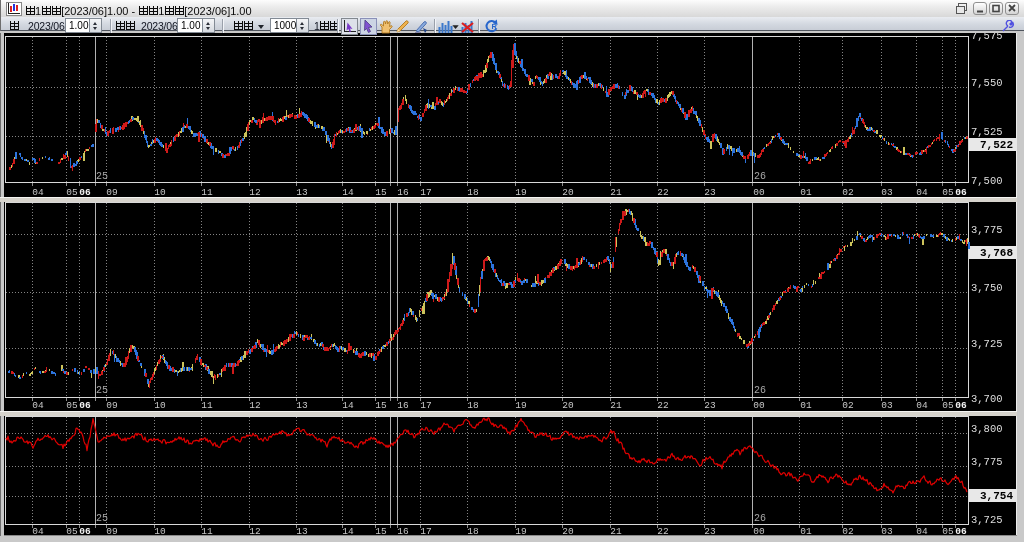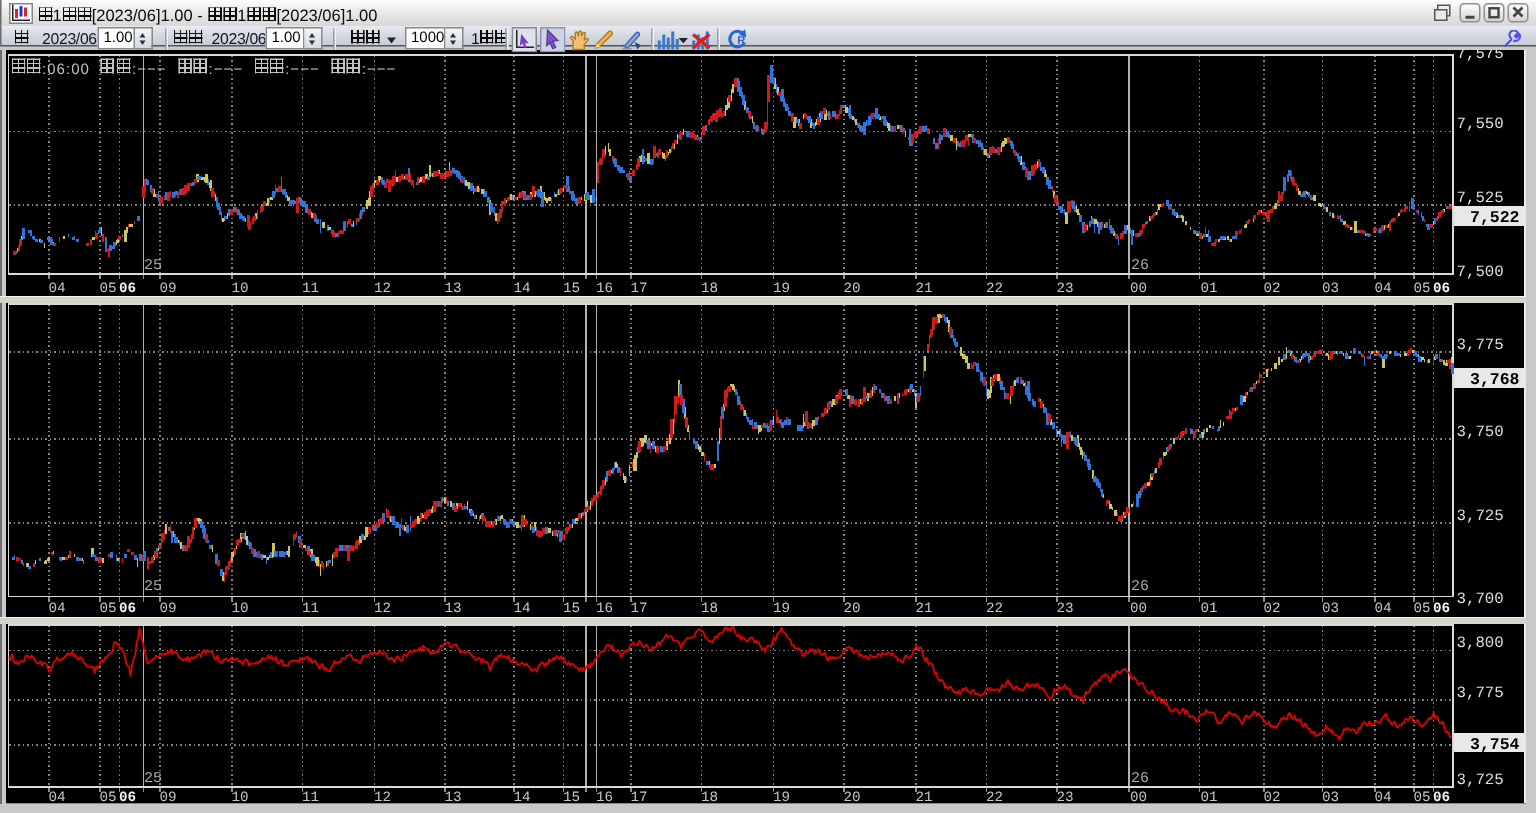--- a/index.html
+++ b/index.html
@@ -171,21 +171,20 @@
       <path d="M15.5 152V159M19.5 153V155M24.5 159V161M27.5 160V162M32.5 158V160M33.5 158V160M34.5 159V163M51.5 159V161M73.5 163V167M75.5 164V166M76.5 161V164M92.5 144V147M98.5 120V123M115.5 128V132M117.5 127V130M127.5 122V124M132.5 117V120M145.5 135V140M150.5 144V146M156.5 138V141M160.5 142V146M182.5 127V132M189.5 126V130M193.5 133V137M195.5 133V136M196.5 134V136M199.5 131V135M202.5 134V138M204.5 136V142M205.5 139V141M210.5 143V148M211.5 146V149M221.5 153V156M223.5 155V157M224.5 155V158M229.5 147V154M242.5 138V141M255.5 120V123M285.5 117V120M297.5 114V118M302.5 112V115M303.5 113V116M305.5 114V118M306.5 115V119M307.5 117V121M314.5 122V127M316.5 125V128M323.5 127V131M325.5 131V135M327.5 135V141M349.5 127V133M351.5 130V133M359.5 126V131M361.5 128V138M378.5 117V128M380.5 127V129M381.5 127V133M382.5 129V134M384.5 132V136M391.5 128V133M395.5 126V135M409.5 105V109M410.5 106V111M413.5 111V115M414.5 111V115M415.5 113V115M420.5 117V121M430.5 105V107M434.5 106V110M437.5 102V104M458.5 87V91M473.5 79V81M476.5 75V80M479.5 74V76M491.5 52V56M492.5 54V61M493.5 58V64M495.5 63V70M497.5 71V73M498.5 72V75M500.5 77V79M514.5 43V55M515.5 51V56M521.5 59V68M524.5 69V74M526.5 74V77M527.5 75V77M531.5 79V82M539.5 77V82M547.5 74V79M555.5 74V78M557.5 76V79M562.5 70V72M573.5 83V87M574.5 84V88M576.5 81V90M579.5 77V83M584.5 72V79M585.5 76V79M589.5 77V83M590.5 80V84M595.5 84V88M607.5 92V97M615.5 84V88M616.5 84V88M624.5 95V99M627.5 90V93M630.5 86V91M631.5 87V91M639.5 95V98M651.5 93V96M663.5 99V102M679.5 104V108M682.5 108V113M685.5 114V120M686.5 114V120M694.5 111V114M695.5 111V115M698.5 118V123M699.5 120V126M706.5 137V140M707.5 137V142M715.5 134V139M720.5 143V148M722.5 148V155M728.5 145V149M733.5 148V153M737.5 148V152M741.5 152V156M750.5 150V156M778.5 133V137M779.5 136V139M782.5 139V143M783.5 141V144M786.5 143V145M796.5 153V156M797.5 154V156M806.5 157V161M814.5 157V160M815.5 157V159M822.5 157V159M823.5 157V159M856.5 118V127M859.5 113V117M861.5 118V121M867.5 129V131M869.5 127V131M874.5 131V133M894.5 146V148M905.5 153V155M908.5 153V155M911.5 155V157M919.5 153V155M920.5 152V155M941.5 132V139M951.5 149V151M952.5 149V153" stroke="#2d74dd" stroke-width="2" fill="none"></path>
       <path d="M9.5 167V170M13.5 159V164M36.5 162V164M58.5 162V164M64.5 155V159M71.5 166V168M79.5 157V160M95.5 124V132M101.5 125V129M107.5 131V136M112.5 128V134M121.5 127V129M122.5 125V130M123.5 123V129M125.5 122V127M126.5 122V124M130.5 119V122M141.5 125V131M142.5 128V131M154.5 139V143M165.5 143V151M166.5 148V153M169.5 144V147M174.5 137V141M176.5 134V137M186.5 124V128M198.5 132V142M206.5 139V143M209.5 142V146M222.5 154V158M226.5 154V156M227.5 153V156M228.5 153V156M238.5 145V148M247.5 124V131M251.5 120V123M258.5 119V122M259.5 120V128M262.5 117V123M266.5 117V121M267.5 118V120M268.5 116V120M271.5 116V120M282.5 117V122M289.5 114V118M291.5 114V117M294.5 115V119M295.5 116V119M298.5 114V118M300.5 113V117M308.5 118V122M332.5 142V148M333.5 139V145M343.5 131V133M347.5 128V131M350.5 130V132M353.5 129V133M355.5 124V130M373.5 126V129M374.5 125V128M376.5 123V125M377.5 123V126M386.5 131V136M402.5 99V105M422.5 113V117M425.5 105V111M436.5 97V105M439.5 99V103M450.5 93V96M453.5 88V93M460.5 88V92M461.5 88V92M463.5 90V93M465.5 91V93M474.5 77V81M475.5 76V80M477.5 76V81M478.5 73V78M480.5 72V78M486.5 63V68M490.5 52V58M499.5 74V78M510.5 81V87M512.5 50V68M519.5 61V64M528.5 75V81M533.5 82V86M545.5 78V83M548.5 74V76M549.5 72V76M558.5 76V79M581.5 75V79M596.5 84V88M608.5 89V95M610.5 87V91M613.5 84V89M629.5 85V91M636.5 92V95M642.5 93V98M644.5 90V94M649.5 92V95M660.5 98V103M662.5 98V102M665.5 98V103M672.5 91V95M684.5 112V118M688.5 110V117M690.5 109V113M703.5 130V135M712.5 134V142M723.5 149V154M744.5 156V159M747.5 155V159M757.5 155V158M762.5 149V152M767.5 144V146M769.5 142V144M780.5 137V140M800.5 155V159M808.5 162V164M809.5 161V164M824.5 154V157M831.5 147V149M836.5 143V146M839.5 140V142M842.5 141V143M845.5 140V148M847.5 139V142M853.5 130V134M862.5 119V123M863.5 122V124M873.5 130V132M892.5 144V146M897.5 149V151M907.5 153V155M909.5 154V156M921.5 150V154M924.5 150V152M929.5 145V147M937.5 137V139M953.5 150V152M954.5 149V151M957.5 145V147M959.5 141V145M960.5 141V143M961.5 140V142M966.5 137V139" stroke="#cf1a1a" stroke-width="2" fill="none"></path>
       <path d="M23.5 373V376M29.5 374V376M30.5 373V376M31.5 372V374M32.5 371V374M35.5 367V369M45.5 370V372M49.5 369V371M54.5 372V374M68.5 372V375M78.5 372V374M91.5 372V378M95.5 368V372M102.5 370V373M105.5 364V367M110.5 349V356M115.5 354V358M118.5 360V362M120.5 361V366M129.5 348V353M131.5 345V347M132.5 345V348M141.5 363V368M148.5 381V387M154.5 368V374M155.5 367V371M157.5 362V366M160.5 355V361M163.5 354V360M164.5 357V363M175.5 370V372M176.5 370V372M178.5 371V373M179.5 370V372M181.5 368V372M187.5 367V371M192.5 364V371M202.5 363V365M203.5 363V367M210.5 371V375M213.5 376V384M217.5 374V378M221.5 369V377M242.5 357V360M243.5 355V360M245.5 351V356M257.5 339V343M260.5 344V348M269.5 350V354M270.5 351V354M278.5 344V349M279.5 345V348M281.5 342V345M282.5 343V345M288.5 337V340M296.5 331V335M300.5 334V338M304.5 335V339M311.5 334V340M315.5 342V344M317.5 343V346M320.5 343V346M327.5 347V350M330.5 346V350M333.5 344V347M334.5 343V346M341.5 346V350M343.5 348V350M344.5 348V352M345.5 348V352M349.5 343V351M353.5 349V353M356.5 348V354M365.5 352V355M366.5 352V355M368.5 354V357M371.5 353V358M381.5 347V352M383.5 345V349M387.5 342V345M391.5 334V341M393.5 334V340M403.5 318V323M407.5 313V315M410.5 308V312M411.5 309V315M415.5 315V320M416.5 317V322M419.5 310V317M422.5 306V314M424.5 301V305M434.5 295V297M444.5 294V300M446.5 289V296M448.5 279V289M452.5 253V265M456.5 271V279M458.5 283V288M465.5 296V300M466.5 297V301M472.5 307V310M476.5 309V312M479.5 285V296M482.5 269V274M488.5 256V260M489.5 257V261M496.5 273V277M505.5 283V289M507.5 284V287M515.5 277V283M525.5 279V281M531.5 285V287M535.5 276V285M541.5 280V286M542.5 280V284M543.5 280V283M551.5 270V275M554.5 267V271M556.5 266V270M567.5 264V268M573.5 266V269M578.5 262V267M581.5 258V264M591.5 264V267M596.5 264V267M599.5 262V265M605.5 259V261M608.5 259V261M610.5 262V272M616.5 237V247M626.5 209V212M627.5 210V212M631.5 211V215M632.5 213V221M640.5 231V237M641.5 235V239M642.5 236V239M658.5 259V266M660.5 251V262M662.5 250V254M664.5 249V253M673.5 262V269M676.5 253V257M682.5 255V257M693.5 266V269M695.5 269V272M700.5 279V283M710.5 291V294M714.5 290V294M718.5 290V298M719.5 295V300M720.5 298V303M721.5 300V306M728.5 313V319M735.5 329V332M739.5 334V339M740.5 336V339M741.5 338V340M754.5 336V338M770.5 312V315M777.5 300V303M782.5 292V296M788.5 287V290M798.5 286V288M804.5 285V288M806.5 283V285M813.5 280V285M815.5 281V284M819.5 273V278M823.5 272V274M831.5 261V263M837.5 254V256M844.5 246V251M847.5 245V247M852.5 238V243M854.5 239V241M857.5 231V239M860.5 234V237M862.5 237V239M866.5 239V241M867.5 237V240M873.5 237V240M884.5 235V237M885.5 236V240M890.5 234V236M895.5 235V237M914.5 234V236M917.5 233V236M926.5 234V236M933.5 236V238M936.5 235V237M937.5 235V237M941.5 233V235M942.5 233V235M945.5 236V239M947.5 238V241M948.5 238V240M949.5 239V241M952.5 239V242M956.5 237V240M962.5 240V243M963.5 242V244M964.5 240V244M967.5 238V244" stroke="#cdc45c" stroke-width="1" fill="none"></path>
       <path d="M8.5 371V373M9.5 370V373M14.5 373V376M15.5 375V377M26.5 372V374M39.5 371V373M40.5 371V374M55.5 373V376M65.5 372V374M67.5 372V374M77.5 370V374M79.5 372V375M104.5 365V372M112.5 351V354M114.5 354V362M116.5 356V362M119.5 360V363M121.5 363V365M165.5 360V364M166.5 361V366M167.5 362V369M173.5 369V372M174.5 369V373M177.5 371V376M180.5 368V372M186.5 367V371M209.5 370V374M226.5 363V367M235.5 363V367M239.5 359V363M250.5 349V354M252.5 346V351M264.5 349V352M265.5 348V352M266.5 349V357M273.5 344V354M292.5 334V338M294.5 331V335M295.5 332V334M298.5 334V337M307.5 335V340M316.5 343V346M319.5 344V347M323.5 345V350M325.5 348V350M332.5 344V347M335.5 345V349M336.5 346V350M337.5 347V352M338.5 348V352M340.5 346V349M346.5 350V352M351.5 347V349M357.5 351V355M370.5 353V357M374.5 354V359M379.5 349V353M385.5 344V347M388.5 341V344M404.5 314V321M408.5 312V316M409.5 308V313M417.5 318V321M440.5 297V301M441.5 298V302M459.5 287V292M462.5 292V296M467.5 298V304M478.5 294V307M490.5 259V263M491.5 261V268M493.5 267V272M495.5 271V277M497.5 275V279M498.5 278V281M499.5 280V282M501.5 279V286M511.5 282V288M538.5 281V286M540.5 282V285M579.5 262V265M586.5 259V262M590.5 264V267M609.5 259V264M613.5 257V264M629.5 209V214M630.5 211V215M635.5 223V228M636.5 225V230M643.5 236V241M653.5 247V250M657.5 255V263M668.5 258V260M669.5 258V263M677.5 252V255M678.5 251V255M683.5 254V260M688.5 266V270M697.5 272V278M704.5 286V290M706.5 286V291M707.5 289V298M713.5 287V292M715.5 291V294M716.5 291V296M722.5 301V304M730.5 318V322M732.5 321V325M733.5 322V328M734.5 326V331M761.5 324V328M769.5 313V316M785.5 290V292M793.5 285V288M802.5 286V289M808.5 284V286M812.5 284V287M864.5 240V242M868.5 236V239M872.5 235V242M883.5 235V237M894.5 234V236M902.5 232V236M907.5 235V238M909.5 237V244M913.5 235V239M920.5 236V238M944.5 236V238M951.5 240V242" stroke="#2d74dd" stroke-width="1" fill="none"></path>
       <path d="M13.5 372V374M22.5 375V378M34.5 368V370M46.5 367V372M63.5 370V373M72.5 369V371M81.5 372V375M94.5 370V374M98.5 371V379M107.5 359V365M109.5 353V359M113.5 350V355M127.5 356V362M128.5 351V359M149.5 381V388M150.5 378V383M152.5 374V379M153.5 372V377M156.5 365V370M184.5 367V371M189.5 368V372M195.5 358V363M197.5 354V358M212.5 373V378M214.5 374V378M215.5 375V380M218.5 374V377M222.5 368V372M223.5 367V371M225.5 365V367M230.5 364V366M234.5 364V367M248.5 349V353M259.5 343V347M263.5 347V352M267.5 345V352M268.5 350V353M276.5 346V350M277.5 346V349M280.5 342V347M284.5 340V345M290.5 334V338M291.5 334V337M297.5 332V335M305.5 335V338M309.5 336V340M328.5 348V351M331.5 344V347M339.5 346V352M347.5 350V354M354.5 350V353M361.5 353V357M380.5 349V352M389.5 339V343M390.5 338V341M394.5 332V337M395.5 330V335M396.5 330V334M397.5 330V334M398.5 328V332M400.5 324V330M413.5 312V317M421.5 308V311M429.5 291V293M433.5 294V302M442.5 297V301M445.5 292V296M449.5 272V282M469.5 302V307M475.5 309V313M480.5 277V292M484.5 259V265M517.5 273V281M520.5 279V283M524.5 278V283M545.5 277V280M547.5 275V278M549.5 272V277M566.5 263V271M569.5 267V269M572.5 266V271M574.5 266V270M580.5 260V265M582.5 256V262M589.5 262V267M598.5 262V269M601.5 262V264M606.5 257V262M615.5 237V252M618.5 229V234M619.5 223V231M620.5 219V225M621.5 219V223M628.5 209V212M647.5 242V246M652.5 246V248M666.5 251V256M675.5 254V259M680.5 251V256M692.5 265V268M737.5 333V337M744.5 341V344M755.5 334V337M757.5 331V335M760.5 325V330M762.5 323V326M764.5 322V324M766.5 319V323M772.5 308V312M775.5 303V306M783.5 291V293M790.5 285V289M795.5 287V289M811.5 286V288M821.5 272V276M824.5 271V273M830.5 261V265M838.5 253V255M839.5 248V255M843.5 246V248M845.5 245V247M874.5 237V240M886.5 237V240M891.5 235V237M903.5 232V234M908.5 236V238M911.5 237V239M912.5 237V239M916.5 233V235M919.5 234V238M924.5 236V238M931.5 235V237M938.5 234V237M940.5 232V234M955.5 238V241M959.5 234V240M961.5 239V241M966.5 239V246" stroke="#cf1a1a" stroke-width="1" fill="none"></path>
       <path d="M18.5 375V378M42.5 371V373M61.5 365V371M133.5 346V349M182.5 362V371M191.5 367V370M207.5 366V371M211.5 371V377M240.5 357V362M244.5 351V358M287.5 339V342M313.5 339V342M363.5 353V355M384.5 345V347M423.5 303V314M427.5 292V298M428.5 292V297M430.5 290V295M437.5 297V301M468.5 301V304M487.5 256V258M506.5 283V288M536.5 281V284M555.5 266V270M558.5 263V266M565.5 263V266M625.5 209V215M644.5 237V242M645.5 242V246M659.5 260V265M665.5 249V254M705.5 287V289M743.5 340V344M749.5 341V345M765.5 321V324M767.5 316V320M776.5 301V304M801.5 288V292M829.5 264V268M850.5 242V246M899.5 237V239M922.5 238V245" stroke="#cdc45c" stroke-width="2" fill="none"></path>
       <path d="M19.5 377V379M51.5 371V374M53.5 372V374M62.5 369V371M64.5 371V374M74.5 368V372M83.5 369V372M90.5 370V373M93.5 369V374M96.5 367V374M117.5 358V362M122.5 363V367M134.5 347V352M135.5 350V355M136.5 352V359M138.5 360V362M140.5 363V366M144.5 369V376M147.5 379V384M162.5 355V359M169.5 366V371M171.5 368V371M183.5 367V371M188.5 367V371M190.5 368V370M199.5 357V362M205.5 364V370M208.5 369V374M219.5 373V375M228.5 363V367M231.5 363V367M241.5 356V360M249.5 350V354M255.5 342V348M261.5 344V347M262.5 344V350M271.5 350V355M302.5 335V340M310.5 337V339M314.5 340V344M321.5 342V346M342.5 347V350M355.5 351V355M364.5 351V356M373.5 354V361M382.5 346V349M412.5 311V315M425.5 298V302M431.5 293V296M432.5 293V299M435.5 294V299M453.5 256V265M455.5 266V275M464.5 294V299M471.5 307V310M473.5 309V312M481.5 271V279M492.5 264V270M500.5 280V283M503.5 281V284M504.5 283V286M509.5 282V285M510.5 283V285M512.5 284V288M514.5 280V283M519.5 280V282M521.5 281V285M523.5 280V283M526.5 279V283M532.5 283V287M534.5 283V287M544.5 278V283M553.5 267V270M564.5 259V264M568.5 264V269M577.5 263V266M583.5 257V260M588.5 262V265M592.5 264V269M607.5 256V260M611.5 264V268M634.5 219V225M637.5 228V231M651.5 242V248M654.5 248V254M655.5 251V255M667.5 254V260M670.5 262V266M681.5 253V256M684.5 257V263M685.5 254V265M686.5 262V267M689.5 267V271M696.5 271V275M698.5 275V283M702.5 281V286M708.5 290V293M709.5 290V296M717.5 292V297M723.5 303V307M725.5 306V311M726.5 309V313M729.5 317V321M731.5 319V324M747.5 345V348M752.5 339V341M758.5 329V338M759.5 327V332M778.5 298V301M780.5 296V298M794.5 286V289M800.5 289V292M827.5 263V270M834.5 258V261M856.5 236V240M859.5 233V235M863.5 238V241M869.5 235V238M871.5 235V237M880.5 233V236M888.5 234V236M889.5 234V236M893.5 234V236M897.5 235V239M898.5 237V239M906.5 234V236M921.5 237V239M923.5 236V239M930.5 234V237M932.5 235V237M943.5 234V237M946.5 237V241M957.5 236V239M960.5 239V241M968.5 242V249" stroke="#2d74dd" stroke-width="2" fill="none"></path>
       <path d="M11.5 371V374M44.5 371V373M66.5 372V375M85.5 366V368M88.5 368V370M99.5 374V376M101.5 371V375M103.5 367V371M106.5 363V365M108.5 355V361M123.5 363V367M124.5 363V367M125.5 357V365M126.5 359V362M130.5 345V352M137.5 356V361M145.5 373V377M151.5 377V380M158.5 360V364M159.5 359V362M161.5 356V358M168.5 365V369M172.5 367V372M196.5 356V360M200.5 359V365M204.5 365V367M206.5 367V370M224.5 365V371M229.5 363V367M232.5 365V374M233.5 363V367M236.5 364V366M237.5 361V366M238.5 360V363M246.5 351V355M251.5 348V352M253.5 346V349M254.5 345V349M258.5 340V345M274.5 349V352M275.5 347V351M283.5 341V346M285.5 340V344M286.5 339V342M289.5 334V341M293.5 334V338M303.5 337V341M306.5 335V338M308.5 337V340M322.5 344V347M324.5 347V351M326.5 347V351M329.5 347V349M348.5 343V351M350.5 346V350M358.5 353V357M359.5 354V358M360.5 354V358M362.5 352V356M369.5 353V357M372.5 353V356M375.5 356V360M377.5 352V356M378.5 351V354M386.5 342V346M392.5 337V340M399.5 327V329M401.5 323V326M402.5 320V324M406.5 313V317M426.5 294V301M438.5 297V302M443.5 297V299M447.5 279V292M450.5 264V276M451.5 264V269M454.5 263V270M457.5 278V285M474.5 309V313M483.5 260V271M485.5 258V261M486.5 257V261M494.5 269V273M502.5 283V286M508.5 283V285M513.5 281V287M518.5 278V282M537.5 274V283M539.5 282V285M548.5 275V278M550.5 272V276M552.5 268V273M557.5 264V269M559.5 261V266M560.5 259V264M570.5 266V270M575.5 265V268M576.5 258V268M593.5 266V269M603.5 260V263M604.5 259V262M612.5 262V268M622.5 211V220M624.5 211V216M633.5 218V223M648.5 243V246M649.5 241V244M656.5 252V257M661.5 252V257M663.5 249V253M671.5 262V266M674.5 257V264M694.5 267V272M699.5 276V281M711.5 288V299M712.5 288V291M738.5 333V336M746.5 344V347M748.5 343V346M750.5 341V344M751.5 338V342M763.5 322V325M768.5 315V318M773.5 305V310M779.5 297V300M784.5 291V293M787.5 288V292M789.5 287V289M796.5 287V292M797.5 286V288M818.5 277V279M820.5 274V279M822.5 272V274M833.5 259V261M836.5 255V259M840.5 249V252M861.5 236V239M865.5 240V242M876.5 235V238M877.5 234V236M879.5 233V235M887.5 234V239M918.5 235V237M939.5 233V235M965.5 240V242" stroke="#cf1a1a" stroke-width="2" fill="none"></path>
       <path d="M6 438.0L7 440.0L8 436.1L9 440.4L10 442.3L11 441.0L12 443.0L13 441.6L14 440.5L15 441.1L16 440.6L17 437.3L18 437.0L19 438.3L20 438.6L21 437.0L22 438.2L23 439.3L24 441.7L25 442.2L26 442.1L27 440.8L28 443.7L29 441.7L30 442.2L31 442.7L32 445.7L33 448.2L34 445.8L35 444.0L36 441.2L37 440.4L38 438.2L39 440.2L40 440.4L41 439.0L42 439.4L43 438.1L44 437.1L45 435.5L46 436.3L47 436.5L48 434.7L49 437.6L50 436.6L51 438.0L52 439.8L53 438.9L54 438.1L55 439.7L56 441.9L57 442.8L58 444.1L59 444.6L60 444.8L61 444.7L62 444.4L63 448.5L64 444.1L65 445.9L66 443.9L67 441.3L68 439.9L69 441.3L70 438.3L71 438.6L72 436.7L73 435.8L74 435.5L75 434.0L76 428.4L77 428.1L78 429.4L79 429.5L80 432.7L81 432.0L82 433.9L83 436.7L84 441.4L85 444.0L86 444.3L87 450.6L88 443.9L89 439.4L90 437.0L91 429.5L92 424.9L93 418.6L94 423.5L95 427.3L96 432.2L97 436.6L98 441.7L99 442.1L100 440.8L101 440.6L102 439.2L103 438.9L104 437.1L105 437.9L106 437.9L107 436.0L108 435.9L109 436.5L110 435.9L111 436.0L112 434.1L113 435.6L114 432.8L115 436.0L116 434.7L117 434.5L118 435.1L119 438.2L120 438.2L121 439.6L122 440.5L123 438.9L124 440.4L125 437.9L126 441.0L127 438.7L128 438.1L129 439.0L130 438.2L131 437.8L132 436.3L133 436.1L134 438.0L135 434.4L136 433.3L137 435.4L138 433.3L139 434.1L140 434.7L141 434.2L142 436.0L143 439.3L144 439.9L145 437.0L146 440.7L147 441.6L148 442.0L149 439.6L150 440.0L151 438.9L152 440.6L153 440.6L154 438.3L155 440.3L156 439.3L157 439.7L158 438.9L159 441.0L160 440.5L161 441.8L162 443.0L163 440.0L164 439.5L165 440.4L166 443.8L167 442.3L168 442.4L169 442.6L170 442.2L171 441.3L172 442.3L173 440.6L174 441.1L175 438.4L176 440.1L177 439.0L178 438.7L179 436.8L180 439.2L181 437.3L182 439.8L183 439.8L184 438.0L185 442.0L186 442.4L187 440.1L188 440.3L189 444.0L190 443.1L191 443.8L192 443.7L193 441.4L194 440.7L195 441.0L196 440.1L197 440.7L198 440.4L199 441.6L200 438.6L201 440.3L202 438.7L203 439.6L204 438.4L205 437.6L206 440.5L207 438.8L208 442.0L209 441.0L210 440.3L211 442.5L212 443.7L213 445.7L214 443.3L215 442.7L216 446.4L217 445.0L218 446.7L219 447.4L220 447.4L221 444.5L222 443.5L223 440.7L224 442.4L225 441.2L226 441.8L227 441.2L228 438.7L229 438.8L230 439.3L231 437.3L232 437.0L233 436.4L234 436.6L235 439.0L236 440.2L237 439.6L238 440.0L239 441.5L240 442.0L241 440.2L242 437.2L243 437.5L244 436.8L245 437.7L246 436.6L247 434.9L248 436.3L249 435.2L250 434.8L251 436.1L252 435.7L253 433.3L254 434.8L255 436.2L256 434.9L257 435.6L258 438.0L259 439.6L260 439.3L261 438.5L262 439.7L263 441.3L264 438.7L265 437.4L266 439.0L267 440.3L268 440.2L269 436.8L270 436.2L271 437.4L272 435.8L273 434.1L274 434.6L275 434.8L276 433.2L277 434.5L278 433.8L279 432.9L280 431.7L281 434.1L282 430.5L283 431.4L284 432.3L285 433.2L286 432.9L287 436.0L288 434.4L289 435.7L290 434.5L291 434.6L292 434.7L293 432.6L294 430.1L295 430.9L296 429.1L297 428.5L298 428.3L299 428.2L300 431.1L301 431.8L302 430.2L303 429.6L304 429.6L305 431.7L306 432.6L307 435.1L308 433.9L309 434.7L310 435.5L311 434.4L312 434.7L313 435.0L314 436.1L315 437.8L316 437.7L317 440.0L318 439.8L319 438.5L320 439.1L321 442.0L322 439.3L323 440.7L324 441.7L325 441.5L326 444.8L327 447.1L328 443.0L329 441.1L330 438.8L331 440.1L332 437.0L333 437.9L334 436.2L335 437.9L336 437.5L337 437.8L338 438.9L339 437.2L340 440.5L341 441.4L342 439.4L343 440.7L344 441.2L345 443.3L346 442.9L347 442.7L348 441.7L349 442.4L350 443.8L351 442.4L352 443.9L353 444.6L354 446.5L355 447.4L356 445.8L357 446.8L358 447.8L359 443.7L360 443.1L361 441.6L362 441.6L363 444.2L364 442.1L365 443.2L366 439.6L367 440.7L368 440.2L369 438.5L370 439.9L371 437.2L372 438.3L373 439.2L374 437.4L375 439.5L376 439.1L377 442.0L378 443.1L379 441.1L380 443.7L381 442.4L382 442.8L383 443.7L384 444.9L385 445.1L386 447.1L387 445.2L388 447.4L389 445.1L390 446.6L391 444.2L392 443.3L393 445.5L394 442.1L395 443.2L396 441.5L397 439.2L398 438.0L399 437.2L400 435.2L401 434.2L402 434.6L403 433.8L404 430.6L405 430.0L406 429.9L407 432.2L408 430.2L409 433.3L410 434.2L411 434.5L412 433.4L413 434.6L414 437.9L415 437.0L416 434.2L417 434.8L418 433.4L419 434.1L420 430.4L421 429.8L422 428.4L423 429.7L424 430.0L425 430.0L426 427.3L427 428.0L428 430.3L429 431.5L430 431.0L431 429.7L432 431.4L433 432.8L434 434.4L435 431.2L436 432.2L437 431.7L438 429.2L439 427.9L440 430.3L441 427.5L442 426.9L443 425.1L444 423.1L445 424.3L446 424.7L447 423.9L448 424.8L449 427.3L450 426.9L451 427.2L452 427.5L453 429.3L454 432.1L455 428.6L456 428.2L457 426.6L458 425.3L459 425.2L460 425.3L461 425.1L462 424.5L463 424.1L464 421.3L465 420.0L466 419.5L467 419.8L468 420.8L469 421.4L470 424.9L471 424.9L472 426.8L473 427.6L474 427.4L475 428.3L476 426.0L477 424.1L478 425.2L479 422.7L480 422.1L481 422.4L482 421.4L483 419.0L484 418.1L485 420.3L486 419.0L487 420.7L488 417.9L489 418.1L490 421.3L491 423.2L492 424.6L493 423.2L494 426.5L495 424.6L496 425.3L497 426.9L498 427.6L499 427.0L500 425.2L501 424.9L502 425.5L503 428.4L504 427.0L505 428.8L506 428.2L507 431.4L508 432.8L509 432.0L510 434.6L511 431.5L512 430.4L513 430.6L514 430.9L515 428.0L516 424.9L517 426.9L518 423.3L519 421.7L520 421.1L521 418.5L522 421.3L523 421.7L524 422.8L525 425.1L526 425.7L527 426.8L528 430.4L529 430.0L530 432.6L531 432.3L532 432.2L533 432.6L534 434.0L535 437.2L536 437.3L537 434.5L538 435.2L539 435.2L540 432.8L541 434.1L542 432.8L543 435.5L544 435.3L545 433.6L546 433.1L547 436.2L548 436.4L549 436.2L550 435.2L551 439.2L552 440.4L553 437.7L554 439.3L555 438.0L556 439.2L557 438.3L558 438.6L559 438.2L560 438.3L561 436.4L562 434.8L563 434.8L564 432.1L565 431.5L566 431.0L567 432.5L568 431.9L569 435.4L570 434.5L571 433.4L572 434.2L573 437.5L574 436.2L575 437.4L576 438.5L577 437.1L578 438.3L579 439.6L580 436.8L581 437.2L582 438.3L583 437.9L584 438.1L585 436.4L586 435.8L587 437.5L588 435.4L589 435.9L590 435.8L591 436.0L592 435.0L593 435.4L594 437.1L595 435.7L596 437.2L597 437.6L598 438.5L599 440.4L600 440.0L601 441.0L602 441.9L603 438.6L604 436.8L605 437.9L606 439.0L607 437.9L608 436.7L609 433.9L610 432.2L611 430.2L612 433.3L613 431.5L614 431.7L615 435.0L616 438.9L617 440.9L618 438.5L619 443.2L620 442.2L621 442.3L622 444.1L623 449.2L624 448.1L625 452.1L626 453.7L627 453.3L628 453.5L629 454.5L630 458.6L631 457.6L632 459.3L633 458.1L634 457.9L635 460.2L636 461.4L637 461.2L638 462.6L639 460.6L640 462.8L641 460.9L642 458.9L643 459.8L644 458.4L645 460.9L646 460.9L647 462.6L648 460.3L649 459.9L650 462.7L651 462.7L652 462.2L653 463.6L654 464.0L655 462.9L656 462.6L657 460.4L658 458.5L659 460.7L660 458.5L661 460.1L662 459.6L663 460.0L664 459.8L665 459.4L666 461.2L667 459.3L668 456.6L669 457.7L670 457.8L671 454.8L672 453.3L673 456.4L674 455.9L675 458.6L676 459.7L677 458.0L678 457.4L679 459.8L680 459.1L681 460.2L682 460.4L683 458.4L684 457.3L685 455.5L686 457.9L687 457.5L688 456.3L689 456.5L690 458.2L691 455.7L692 456.3L693 458.8L694 458.5L695 458.6L696 459.9L697 461.6L698 463.3L699 464.8L700 466.0L701 465.5L702 463.5L703 459.3L704 460.8L705 461.1L706 457.4L707 459.1L708 458.8L709 457.9L710 456.6L711 458.7L712 459.7L713 459.2L714 462.9L715 463.9L716 464.1L717 463.6L718 465.7L719 464.5L720 465.9L721 465.0L722 468.9L723 464.2L724 461.1L725 462.3L726 461.3L727 459.4L728 457.0L729 456.9L730 454.7L731 456.3L732 453.3L733 454.4L734 451.9L735 450.4L736 450.7L737 449.4L738 450.4L739 451.0L740 454.8L741 452.4L742 449.6L743 451.1L744 448.0L745 447.3L746 448.9L747 448.6L748 447.0L749 446.3L750 445.9L751 447.3L752 448.0L753 448.6L754 451.7L755 452.7L756 451.5L757 452.4L758 454.8L759 456.6L760 455.6L761 455.2L762 455.6L763 458.7L764 460.0L765 461.7L766 462.4L767 461.6L768 460.5L769 462.3L770 464.9L771 466.6L772 465.2L773 464.9L774 468.2L775 468.0L776 466.3L777 469.9L778 468.7L779 472.0L780 473.2L781 474.6L782 474.1L783 472.8L784 472.7L785 473.5L786 476.0L787 475.4L788 473.2L789 472.4L790 475.8L791 473.6L792 475.5L793 478.0L794 477.6L795 477.2L796 478.5L797 480.3L798 481.2L799 479.1L800 476.6L801 476.4L802 476.1L803 475.9L804 473.1L805 474.7L806 474.9L807 475.0L808 474.9L809 475.3L810 476.3L811 480.5L812 482.2L813 481.9L814 482.1L815 479.9L816 478.6L817 476.6L818 477.6L819 474.5L820 475.5L821 475.7L822 477.2L823 475.9L824 477.5L825 477.3L826 479.5L827 480.4L828 482.7L829 481.1L830 477.7L831 476.9L832 478.2L833 478.6L834 476.8L835 476.3L836 474.1L837 474.8L838 477.2L839 475.5L840 477.0L841 477.8L842 480.0L843 480.3L844 482.7L845 482.8L846 481.0L847 484.4L848 483.8L849 484.9L850 484.0L851 485.2L852 482.9L853 481.9L854 479.0L855 479.4L856 478.1L857 479.7L858 479.5L859 475.8L860 475.4L861 478.4L862 479.4L863 476.9L864 480.1L865 479.5L866 480.8L867 479.4L868 483.6L869 484.6L870 482.3L871 483.6L872 485.8L873 485.7L874 488.2L875 488.7L876 487.6L877 490.7L878 490.1L879 490.0L880 489.0L881 488.6L882 488.0L883 487.0L884 483.4L885 486.2L886 486.0L887 487.8L888 486.8L889 489.2L890 489.9L891 490.3L892 490.8L893 493.0L894 490.7L895 489.0L896 485.9L897 486.8L898 485.3L899 485.7L900 486.8L901 486.2L902 486.3L903 486.6L904 488.7L905 488.5L906 485.2L907 485.4L908 483.0L909 481.7L910 481.4L911 483.5L912 483.5L913 480.9L914 483.3L915 483.7L916 482.2L917 481.0L918 480.8L919 481.5L920 482.2L921 479.2L922 478.4L923 477.1L924 475.8L925 479.0L926 480.9L927 481.2L928 483.3L929 481.6L930 481.0L931 484.7L932 484.9L933 483.4L934 483.8L935 482.1L936 481.8L937 479.1L938 479.5L939 480.2L940 478.2L941 477.8L942 480.9L943 481.5L944 481.3L945 479.9L946 482.4L947 483.7L948 484.5L949 483.5L950 482.4L951 481.4L952 479.5L953 478.4L954 479.5L955 476.7L956 475.6L957 478.8L958 477.5L959 479.9L960 482.3L961 482.2L962 481.1L963 485.5L964 488.1L965 487.6L966 489.3L967 492.1" stroke="#df0000" stroke-width="1.2" fill="none" stroke-linejoin="round" shape-rendering="auto"></path>
     </svg>
-<div class="hdr" style="left:7px;top:39px"><i class="k"></i><i class="k"></i>:06:00  <i class="k"></i><i class="k"></i>:−−−  <i class="k"></i><i class="k"></i>:−−−  <i class="k"></i><i class="k"></i>:−−−  <i class="k"></i><i class="k"></i>:−−−</div>
 <div id="toolbar">
  <span class="tl" style="left:8px"><i class="K"></i></span>
  <span class="tl" style="left:27px">2023/06</span>
  <div class="inp" style="left:64px;width:25px">1.00</div>
       <div class="spn" style="left:89px">
         <i class="u"></i>
         <i class="d"></i>
       </div>
  <div class="tsep" style="left:109px"></div>
  <span class="tl" style="left:114px"><i class="K"></i><i class="K"></i></span>

